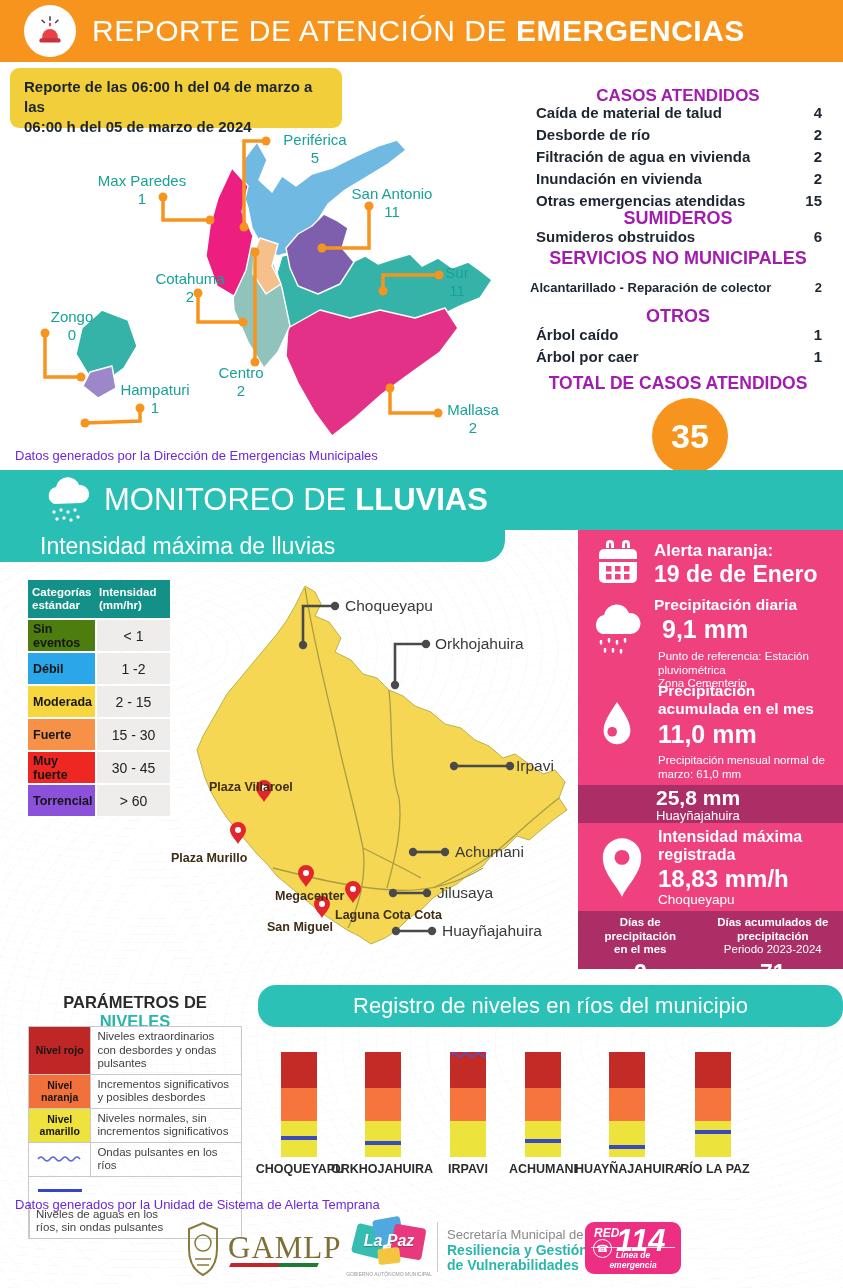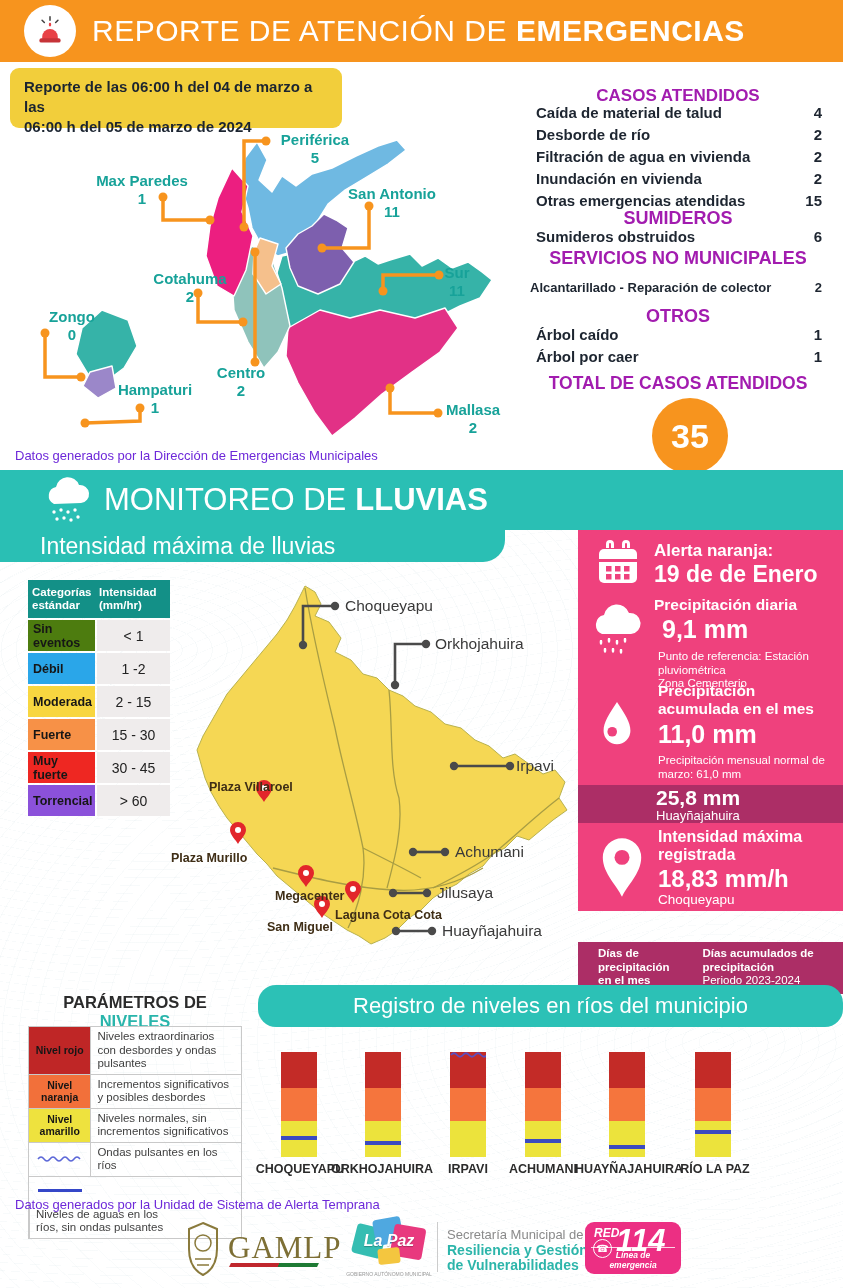--- a/index.html
+++ b/index.html
@@ -20,21 +20,21 @@
            font-weight:bold;font-size:15px;color:#1b2430;line-height:20px;}
   
   .rcol-h{width:312px;left:522px;text-align:center;color:#a21caf;font-weight:bold;font-size:17px;}
   .rrow{left:522px;width:312px;display:flex;justify-content:space-between;box-sizing:border-box;
         padding-left:14px;padding-right:12px;font-weight:bold;font-size:15px;color:#1d2530;}
   .rrow.small{font-size:13px;padding-left:8px;}
   .totcircle{left:652px;top:398px;width:76px;height:76px;border-radius:50%;display:flex;align-items:center;
              justify-content:center;color:#fff;font-weight:bold;font-size:34px;}
   .srcnote{font-size:13px;color:#6d28d9;text-align:right;}
   
-  .dlabel{position:absolute;text-align:center;color:#17a299;font-weight:bold;font-size:15px;line-height:18px;}
+  .dlabel{position:absolute;text-align:center;color:#17a299;font-weight:normal;font-size:15px;line-height:18px;}
   
   .mtab{left:0;top:470px;width:505px;height:92px;border-radius:0 0 22px 0;}
   .mband{left:0;top:470px;width:843px;height:60px;}
   .mtitle{left:104px;top:470px;height:60px;display:flex;align-items:center;font-size:31px;color:#fff;}
   .mtitle .bold{font-weight:bold;margin-left:9px;}
   .msub{left:40px;top:530px;height:32px;display:flex;align-items:center;font-size:23px;color:#fff;}
   
   .itable{left:28px;top:580px;width:142px;}
   .itable .hdr{display:flex;color:#fff;font-weight:bold;font-size:11.5px;line-height:13px;}
   .itable .hdr div{padding:6px 4px;box-sizing:border-box;}
@@ -45,21 +45,21 @@
             font-size:12.5px;font-weight:bold;color:#161616;}
   .irow .rg{width:73px;margin-left:2px;background:#efecec;display:flex;align-items:center;
             justify-content:center;font-size:14px;color:#222;}
   
   .apanel{left:578px;top:530px;width:265px;height:455px;color:#fff;}
   .asec{position:relative;width:265px;}
   .apanel .t-bold{font-weight:bold;}
   .aheads{font-weight:bold;font-size:15.5px;line-height:18px;}
   .abig{font-weight:bold;font-size:25px;}
   .asmall{font-size:11.5px;line-height:14px;}
-  .days{display:flex;height:52px;margin-top:31px;}
+  .days{display:flex;height:58px;text-align:center;}
   .days .col{padding-top:5px;box-sizing:border-box;}
   .days .lab{font-weight:bold;font-size:11.5px;line-height:13.5px;}
   .days .per{font-size:11.5px;line-height:13.5px;}
   .days .val{font-weight:bold;font-size:23px;margin-top:3px;}
   
   .ltitle{left:28px;top:993px;width:214px;text-align:center;font-weight:bold;font-size:16.5px;color:#2b2b2b;}
   .ltitle .teal{color:#29b5ab;}
   .ltable{left:28px;top:1026px;width:214px;border:1px solid #c9c9c9;box-sizing:border-box;}
   .lrow{display:flex;border-bottom:1px solid #c9c9c9;}
   .lrow:last-child{border-bottom:none;flex-direction:column;}

